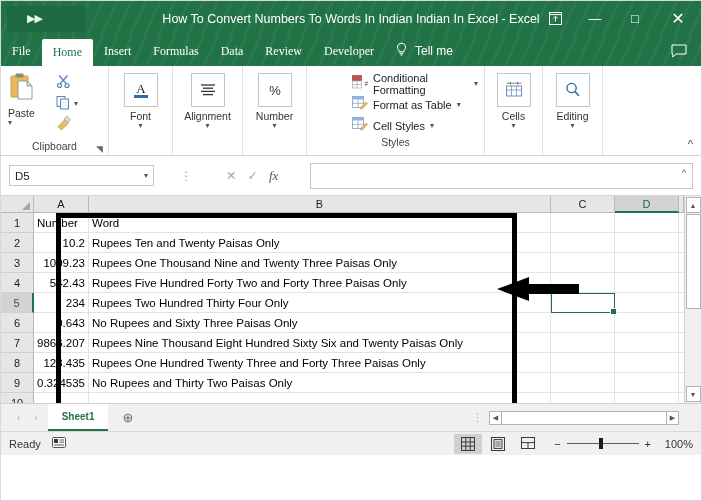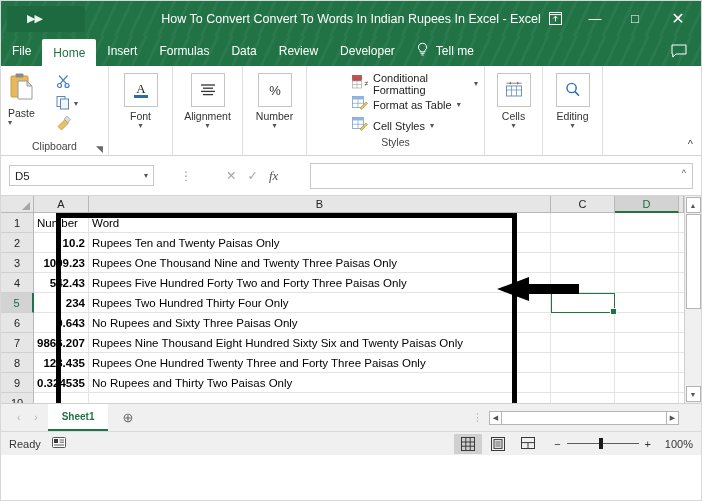--- a/index.html
+++ b/index.html
@@ -66,21 +66,21 @@
     position:relative; overflow:hidden;
   }
   .tabstrip::after{
     content:""; position:absolute; inset:0;
     background: repeating-linear-gradient(115deg, rgba(255,255,255,.045) 0 3px, rgba(255,255,255,0) 3px 13px);
     pointer-events:none;
   }
   .tab {
     display:flex; align-items:center;
     padding:0 11px; color:#ffffff; font-size:12px;
-    position:relative; z-index:2;
+    position:relative; z-index:2;font-family:Liberation Serif, serif;
   }
   .tab.active {
     background:#ffffff; color:#217346;
     margin-top:3px; border-radius:2px 2px 0 0;
   }
   .tellme {
     display:flex; align-items:center; gap:7px;
     padding:0 10px; color:#ffffff; font-size:12px;
     position:relative; z-index:2;
   }
@@ -196,21 +196,21 @@
   }
   .rh.sel { background:#d3d3d3; color:#1a6b3f; border-right:2px solid #217346;}
   .cells { flex:1; position:relative;}
   .grow { display:flex; height:20px; border-bottom:1px solid #e3e3e3;}
   .cell {
     border-right:1px solid #e3e3e3;
     font-size:11.5px; color:#000;
     display:flex; align-items:center;
     padding:0 3px; overflow:visible; white-space:nowrap;
   }
-  .cell.num { justify-content:flex-end;font-weight:bold;}
+  .cell.num { justify-content:flex-end;}
   .cell.a { width:55px; min-width:55px;}
   .cell.b { width:462px; min-width:462px;}
   .cell.c { width:64px; min-width:64px;}
   .cell.d { width:64px; min-width:64px;}
   .cell.e { flex:1;}
   .selcell {
     position:absolute;
     border:1.5px solid #217346;
     pointer-events:none;
     z-index:6;
@@ -289,21 +289,21 @@
 </style>
 </head>
 <body>
 
 <div id="app">
 
   <div class="titlebar">
     <div class="qat">
       <span class="dblchev">▶▶</span>
     </div>
-    <div class="title-text">How To Convert Convert To Words In Indian Rupees In Excel  -  Excel</div>
+    <div class="title-text">How To Convert Numbers To Words In Indian Indian In Excel  -  Excel</div>
     <div class="win-btns">
       <div class="win-btn ribbon-disp">
         <svg width="13" height="13" viewBox="0 0 13 13">
             <rect x="0.5" y="0.5" width="12" height="12" fill="none" stroke="#ffffff" stroke-width="1"></rect>
             <path d="M6.5 9.5 V4.5 M4.3 6.4 L6.5 4.2 L8.7 6.4" fill="none" stroke="#ffffff" stroke-width="1"></path>
             <line x1="0.5" y1="2.6" x2="12.5" y2="2.6" stroke="#ffffff" stroke-width="1"></line>
           </svg>
       </div>
       <div class="win-btn">—</div>
       <div class="win-btn">□</div>

